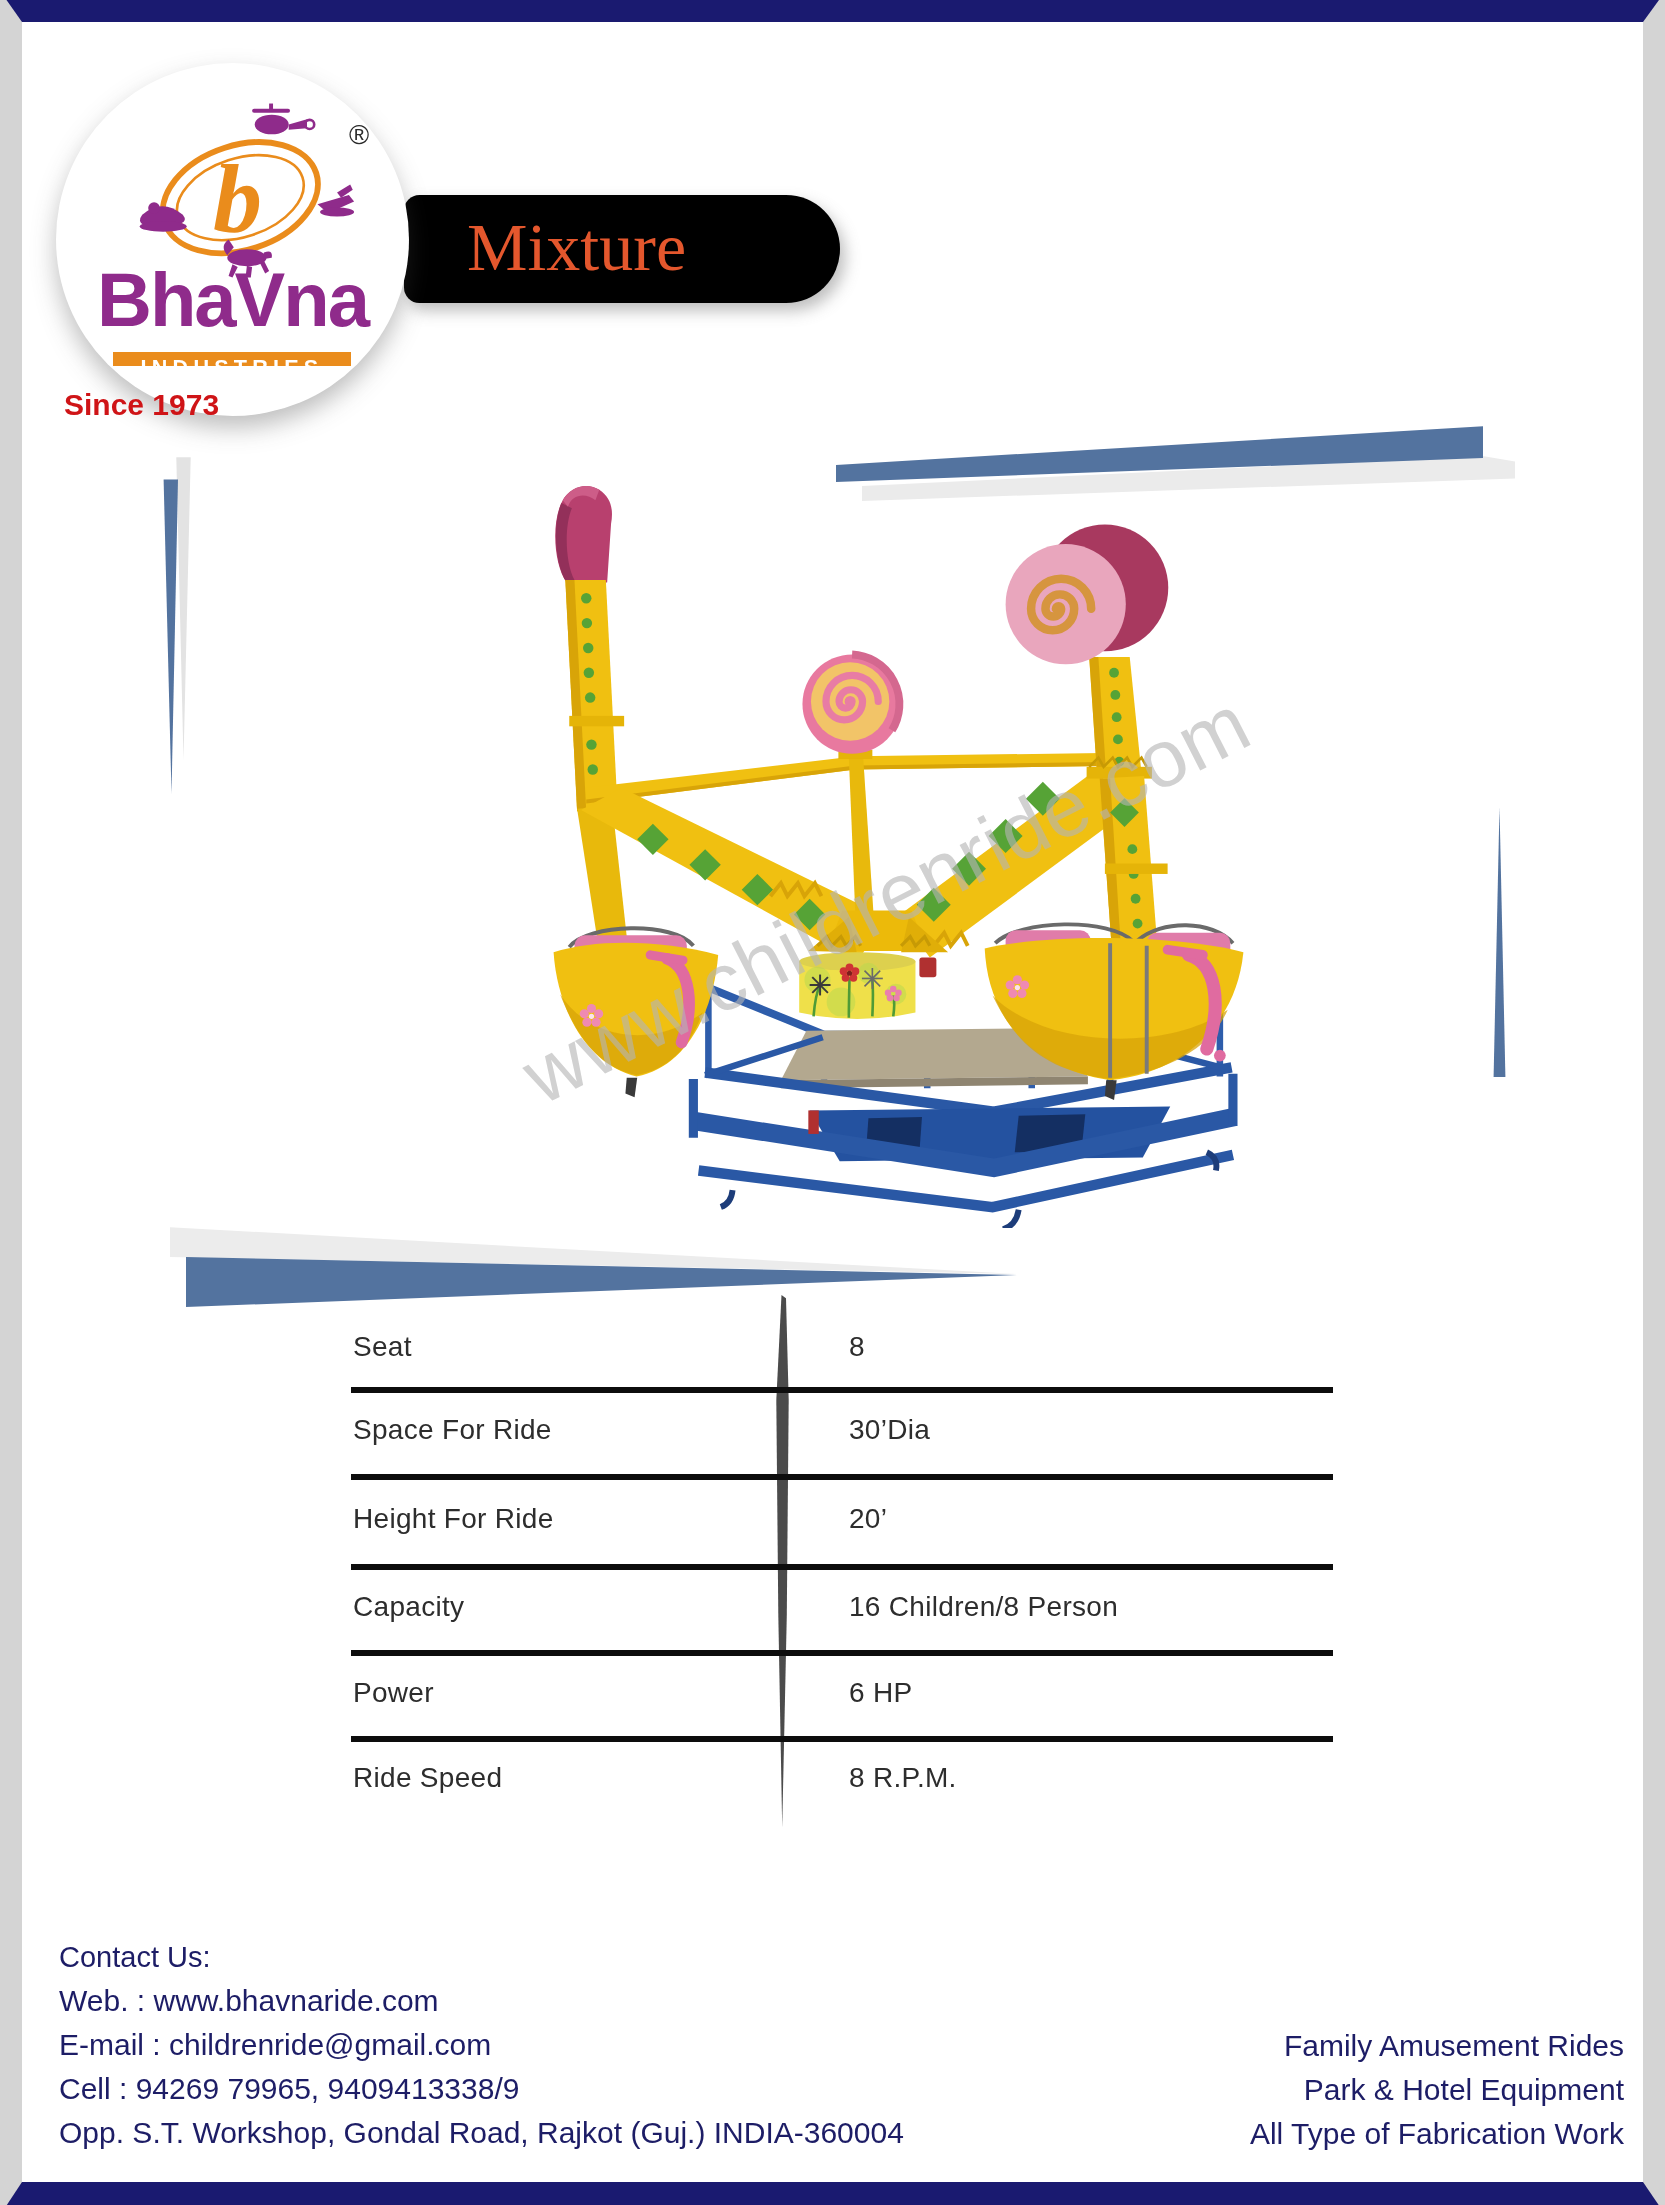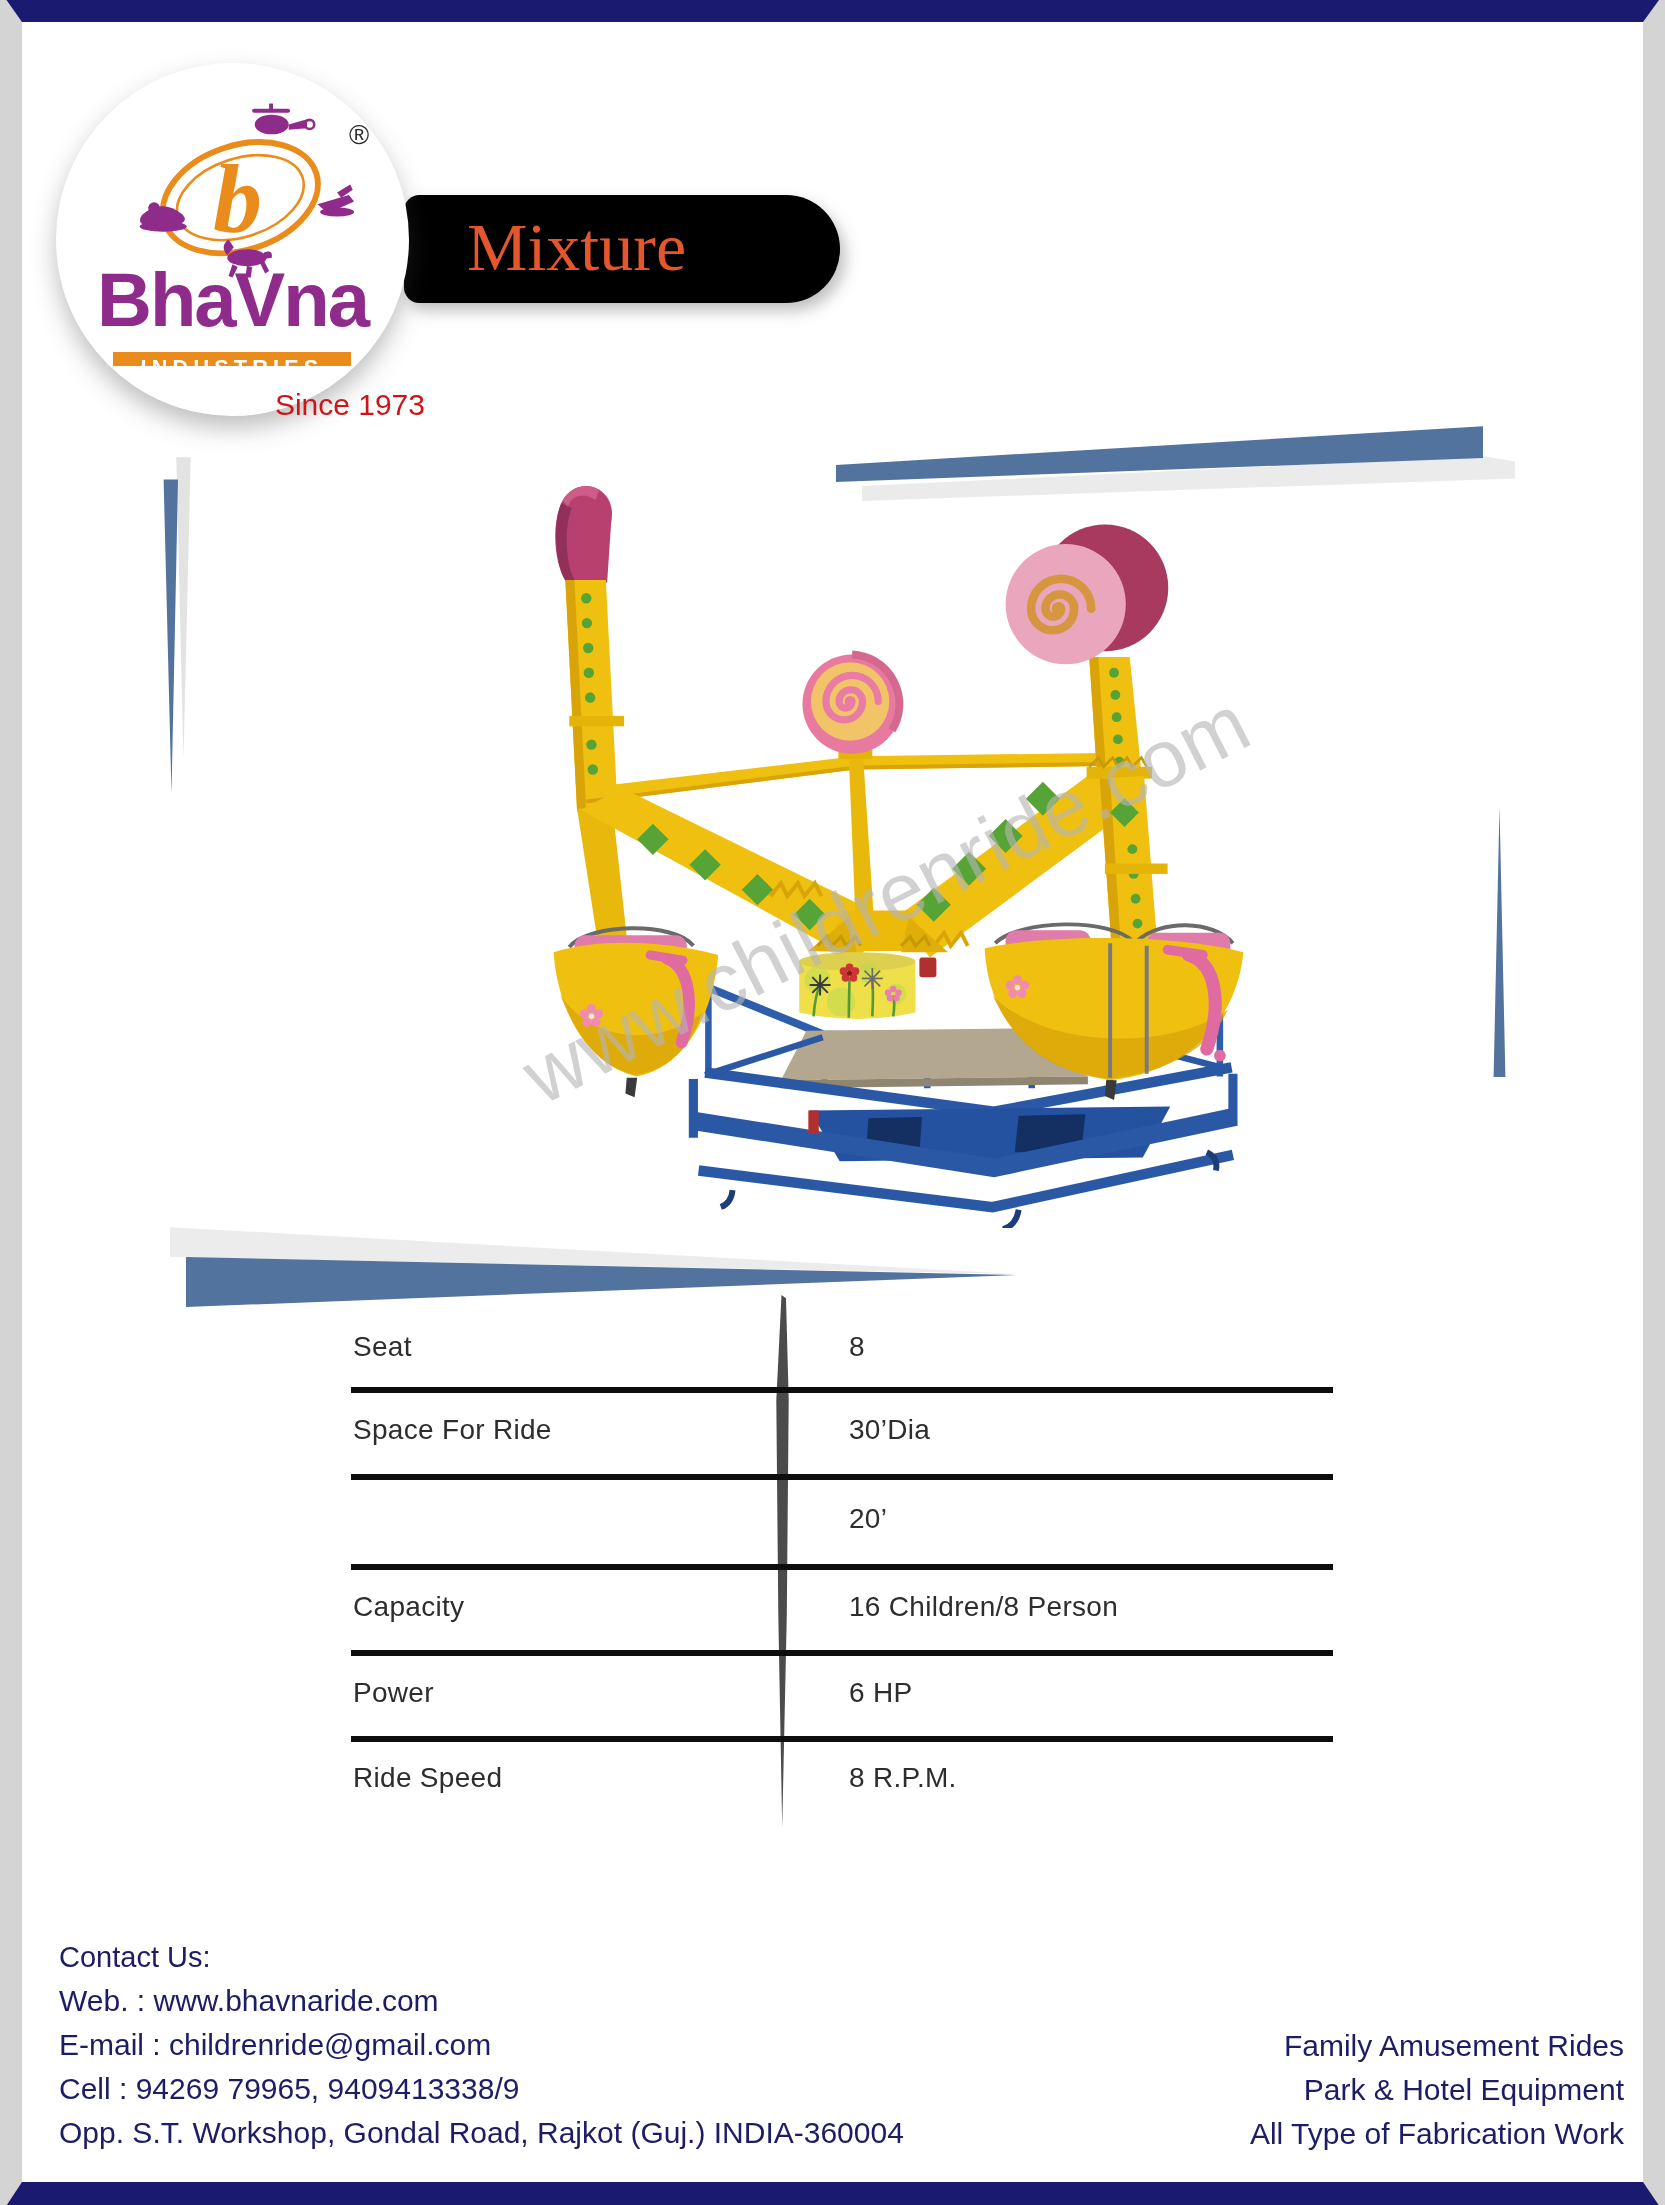--- a/index.html
+++ b/index.html
@@ -32,21 +32,21 @@
 
   
   .logo-badge{left:56px;top:63px;width:353px;height:353px;border-radius:50%;background:#fff;
     box-shadow:0 11.8px 25px rgba(70,70,70,.35);}
   .logo-badge svg{position:absolute;left:0;top:0;}
   .reg-mark{position:absolute;left:293px;top:56px;font-size:27.4px;color:#2b2b2b;font-weight:400;}
   .brand{position:absolute;left:0;top:193px;width:100%;text-align:center;font-weight:700;
     font-size:76px;letter-spacing:-2px;color:#8f2b8b;}
   .industries-bar{position:absolute;left:57px;top:289px;width:238px;height:14px;background:#ea8c1c;
     color:#fff;font-weight:700;font-size:21.6px;letter-spacing:5.2px;text-align:center;line-height:31px;}
-  .since{position:absolute;left:16px;top:325px;width:100%;text-align:right;font-weight:400;
+  .since{position:absolute;left:8px;top:325px;width:100%;text-align:left;font-weight:700;
     font-size:30px;color:#cf1417;}
 
   
   .banner{left:404px;top:195px;width:436px;height:108px;background:#000000;
     border-radius:15.7px 55px 55px 15.7px;box-shadow:5.2px 7.8px 14.4px rgba(110,110,110,.45);}
   .banner-title{position:absolute;left:63px;top:0;line-height:105px;
     font-family:"Liberation Serif",serif;font-size:68px;color:#e4572d;}
 
   
   .watermark{left:529px;top:1032px;width:980px;height:98px;line-height:98px;
@@ -331,20 +331,21 @@
     </div>
     <div class="abs spec-line" style="top:1387px"></div>
 
     <div class="spec-row" style="top:1404px">
       <span class="spec-label">Space For Ride</span>
       <span class="spec-value">30’Dia</span>
     </div>
     <div class="abs spec-line" style="top:1474px"></div>
 
     <div class="spec-row" style="top:1493px">
+      <span class="spec-label">Height For Ride</span>
       <span class="spec-value">20’</span>
     </div>
     <div class="abs spec-line" style="top:1564px"></div>
 
     <div class="spec-row" style="top:1581px">
       <span class="spec-label">Capacity</span>
       <span class="spec-value">16 Children/8 Person</span>
     </div>
     <div class="abs spec-line" style="top:1650px"></div>
 

